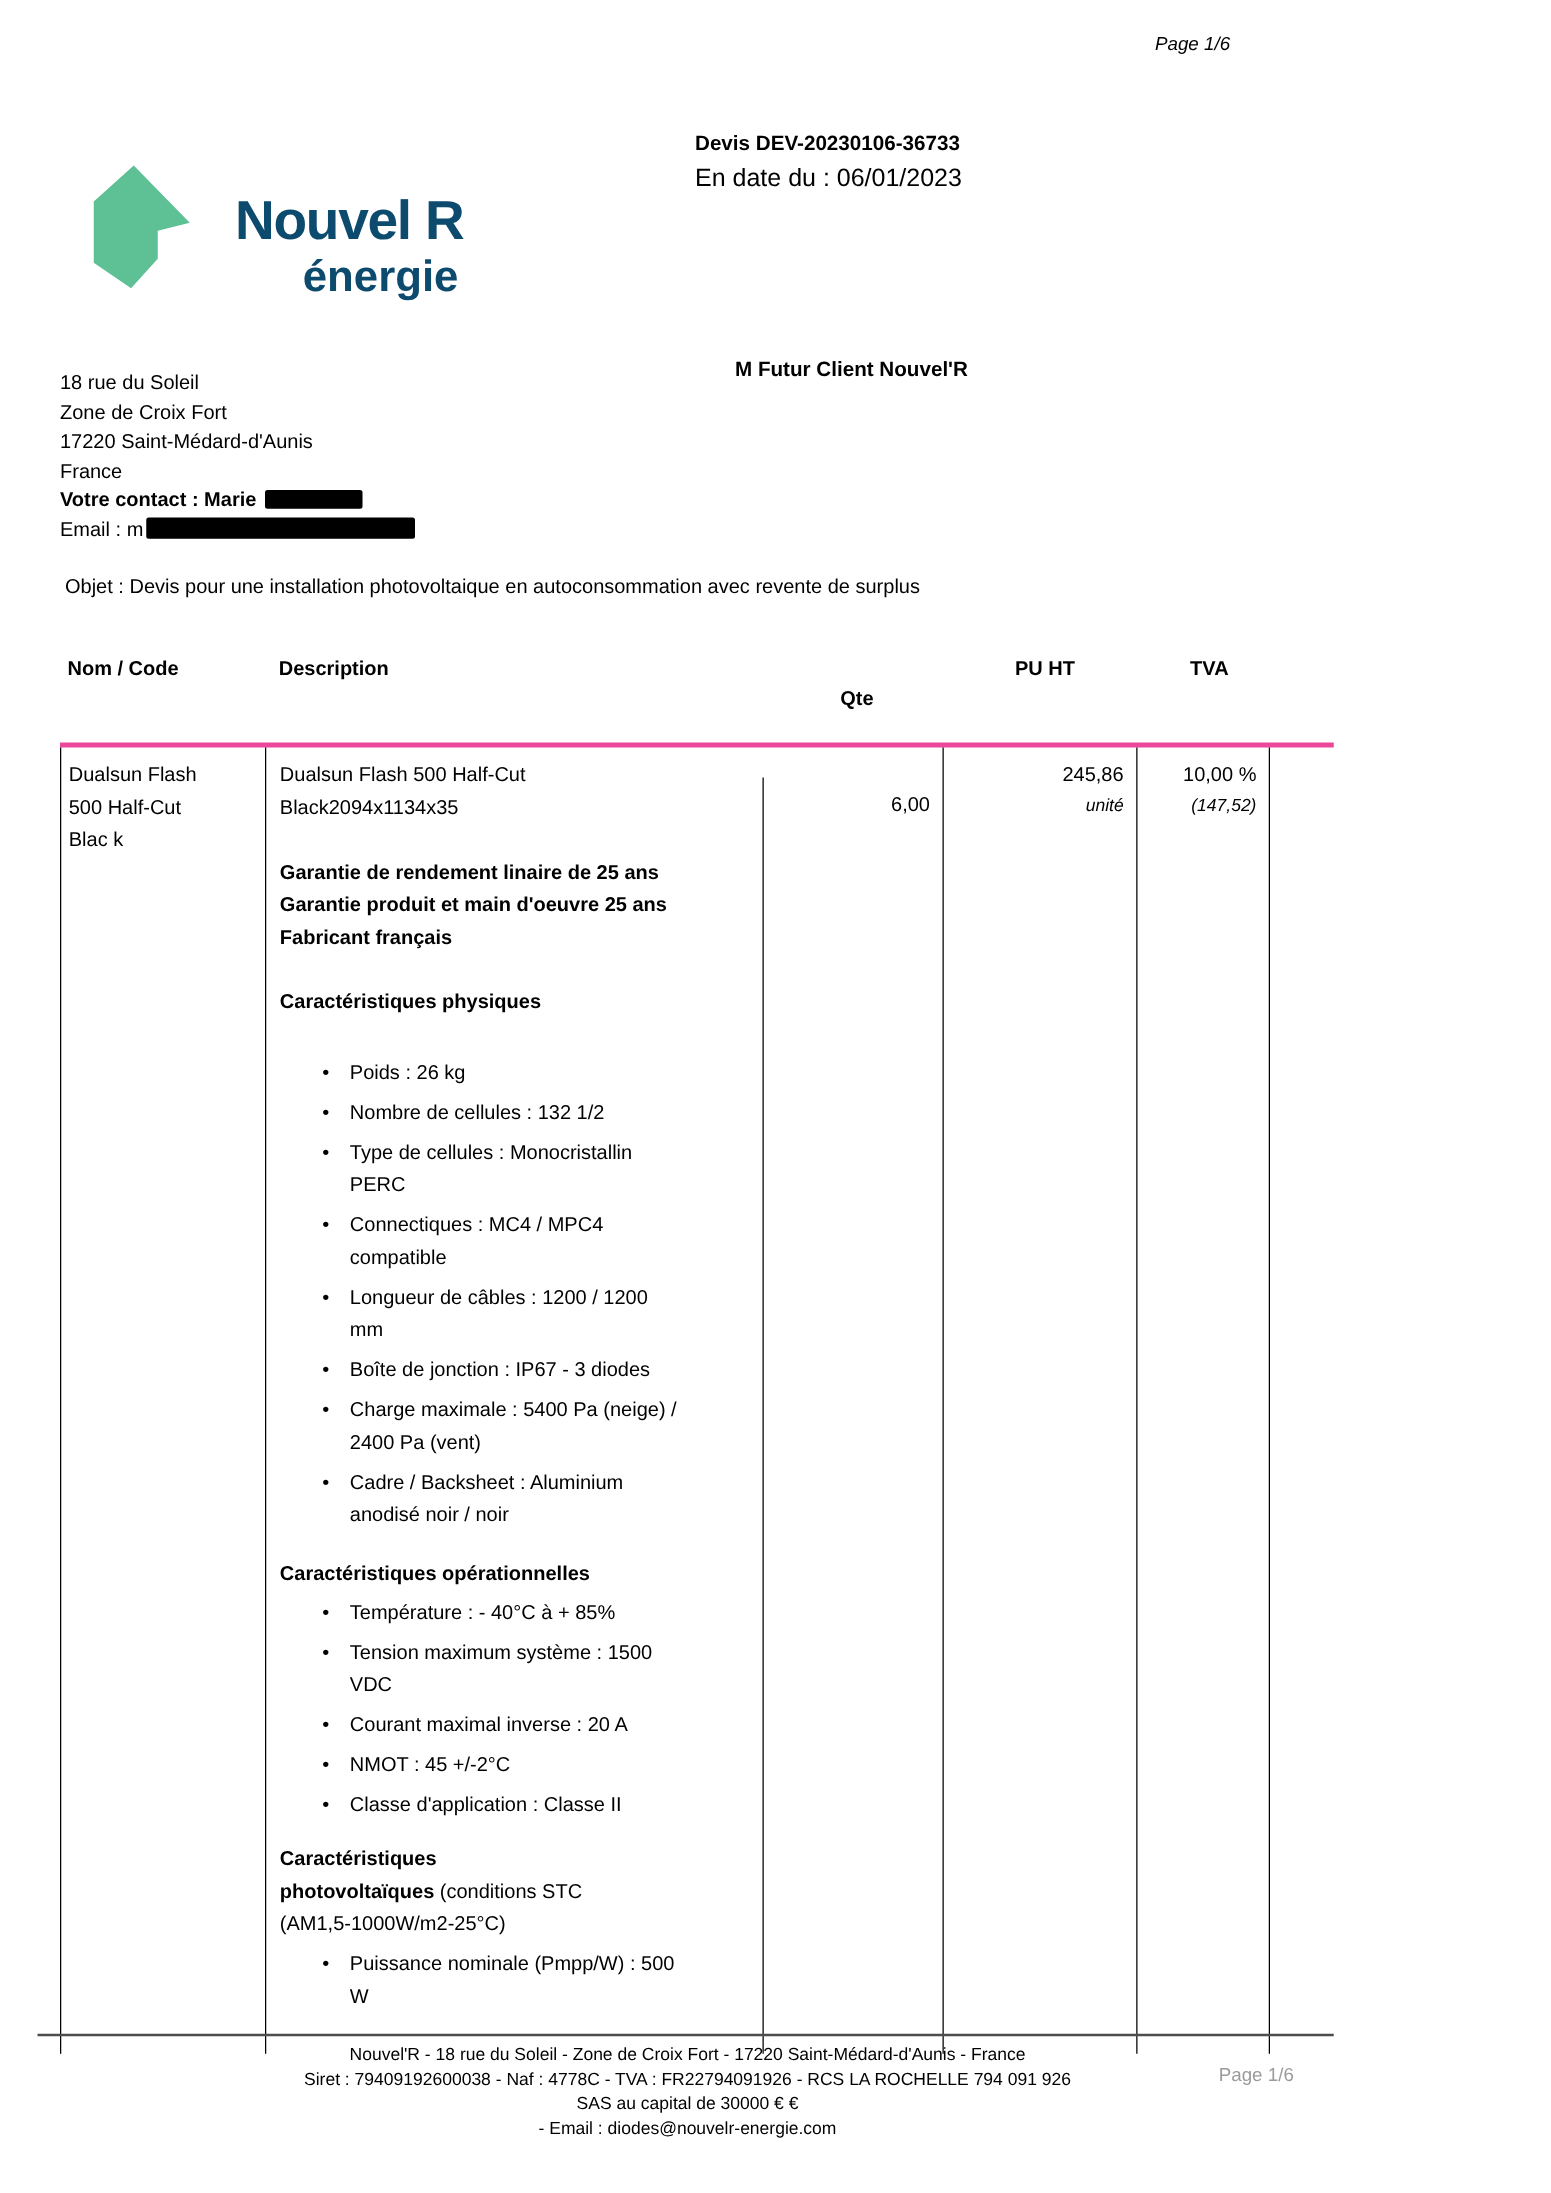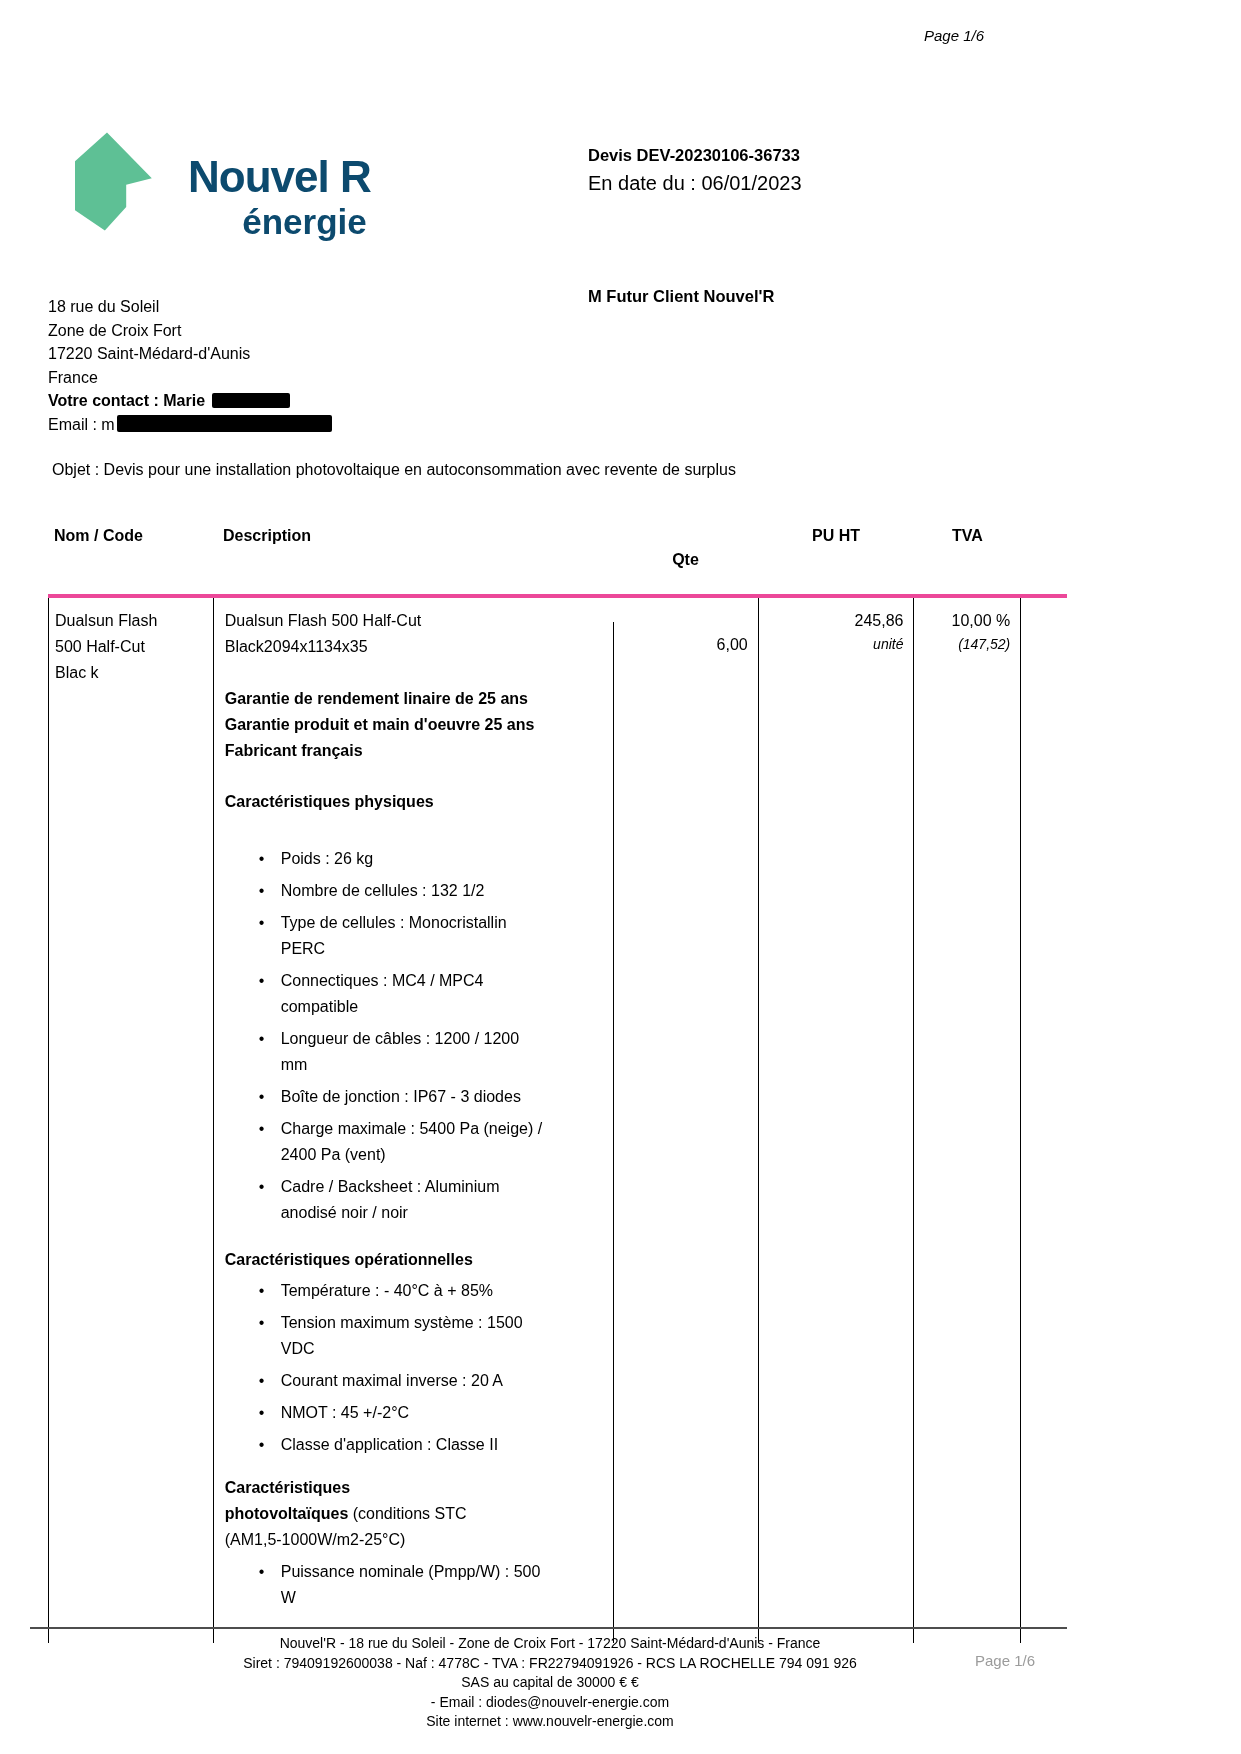--- a/index.html
+++ b/index.html
@@ -4,21 +4,21 @@
 <style>
   html,body{margin:0;padding:0;background:#fff;}
   .page{position:relative;width:1067px;height:1754px;background:#fff;overflow:hidden;
         font-family:"Liberation Sans",sans-serif;color:#000;font-size:16px;}
   .pre{white-space:pre-line;}
 
   
   .top-page{position:absolute;top:27px;left:924px;font-style:italic;font-size:15px;}
 
   
-  .devis-block{position:absolute;top:106px;left:588px;margin-top:40px;}
+  .devis-block{position:absolute;top:106px;left:556px;}
   .devis-title{font-weight:bold;font-size:16.5px;}
   .devis-date{margin-top:7px;font-size:20px;}
   .client-name{position:absolute;top:287px;left:588px;font-weight:bold;font-size:16.5px;}
 
   
   .logo{position:absolute;top:126px;left:62px;display:flex;align-items:flex-start;}
   .logo-text{margin-left:4px;text-align:right;}
   .logo-name{font-size:44px;font-weight:bold;letter-spacing:-1px;line-height:1.05;margin-top:28px;}
   .logo-tag{font-size:35px;font-weight:bold;margin-top:2px;padding-right:4px;}
 
@@ -28,21 +28,21 @@
   .bar{display:inline-block;background:#000;border-radius:2px;vertical-align:-2px;}
   .bar-name{width:78px;height:15px;margin-left:7px;}
   .bar-email{width:215px;height:17px;margin-left:2px;}
 
   
   .objet{position:absolute;top:461px;left:52px;font-size:16px;}
 
   
   .qtable{position:absolute;top:527px;left:48px;width:1138px;}
   .thead{display:flex;font-weight:bold;border-bottom:4px solid #ec4899;padding-bottom:25px;}
-  .tbody{display:flex;border-left:1px solid #000;border-right:1px solid #404040;min-height:1045px;
+  .tbody{display:flex;border-left:1px solid #000;border-right:7px solid #404040;min-height:1045px;
          line-height:26px;}
   .c1{width:164px;box-sizing:border-box;}
   .c2{width:401px;box-sizing:border-box;}
   .c3{width:145px;box-sizing:border-box;margin-top:24px;}
   .c4{width:156px;box-sizing:border-box;}
   .c5{width:107px;box-sizing:border-box;}
   .c6{width:165px;box-sizing:border-box;}
   .thead .c1{padding-left:6px;}
   .thead .c2{padding-left:11px;}
   .thead .c3,.thead .c4,.thead .c5,.thead .c6{text-align:center;}
@@ -178,17 +178,16 @@
       <div class="c6 num cell">1 475,16</div>
     </div>
   </div>
 
   <div class="footer-rule"></div>
   <div class="footer">
     <div>Nouvel'R - 18 rue du Soleil - Zone de Croix Fort - 17220 Saint-Médard-d'Aunis - France</div>
     <div>Siret : 79409192600038 - Naf : 4778C - TVA : FR22794091926 - RCS LA ROCHELLE 794 091 926</div>
     <div>SAS au capital de 30000 € €</div>
     <div>- Email : diodes@nouvelr-energie.com</div>
-    <div>Site internet : www.nouvelr-energie.com</div>
   </div>
   <div class="footer-page">Page 1/6</div>
 
 </div>
 
 </body></html>

